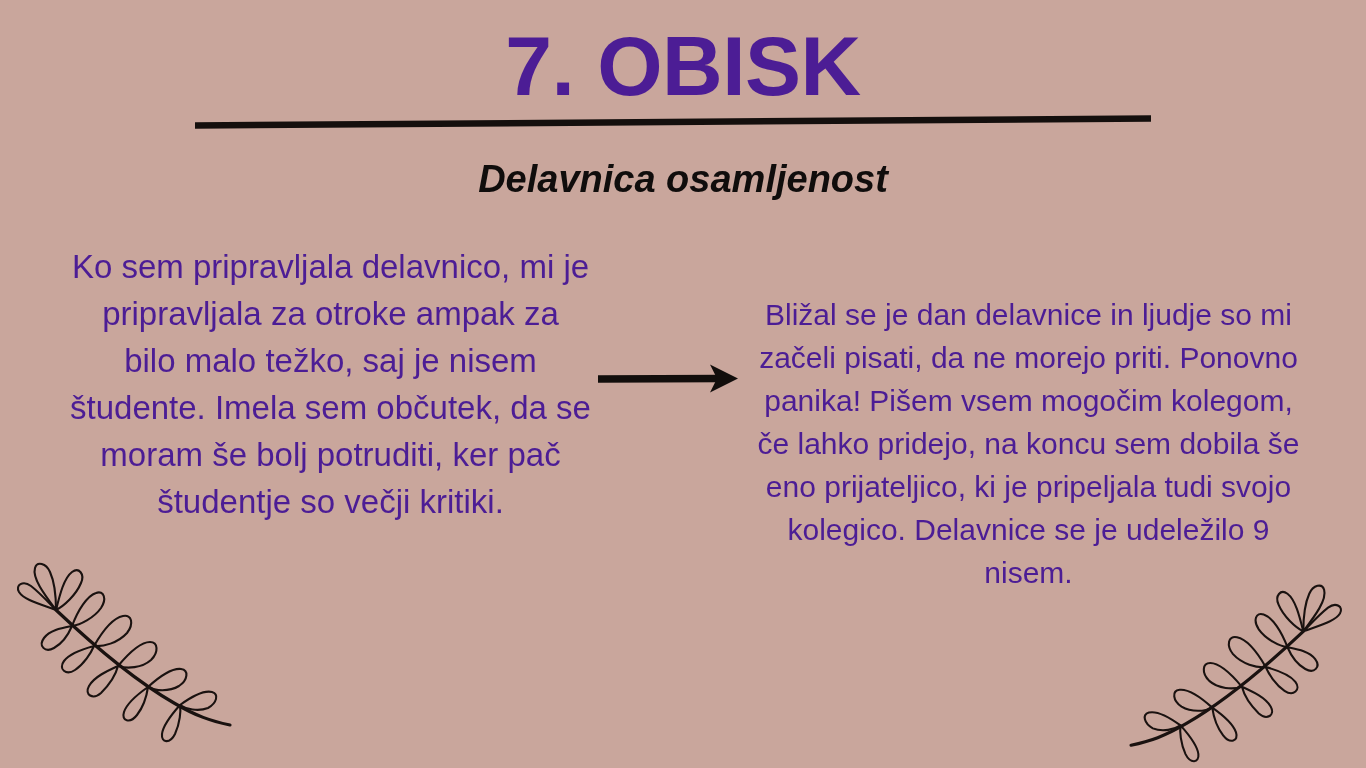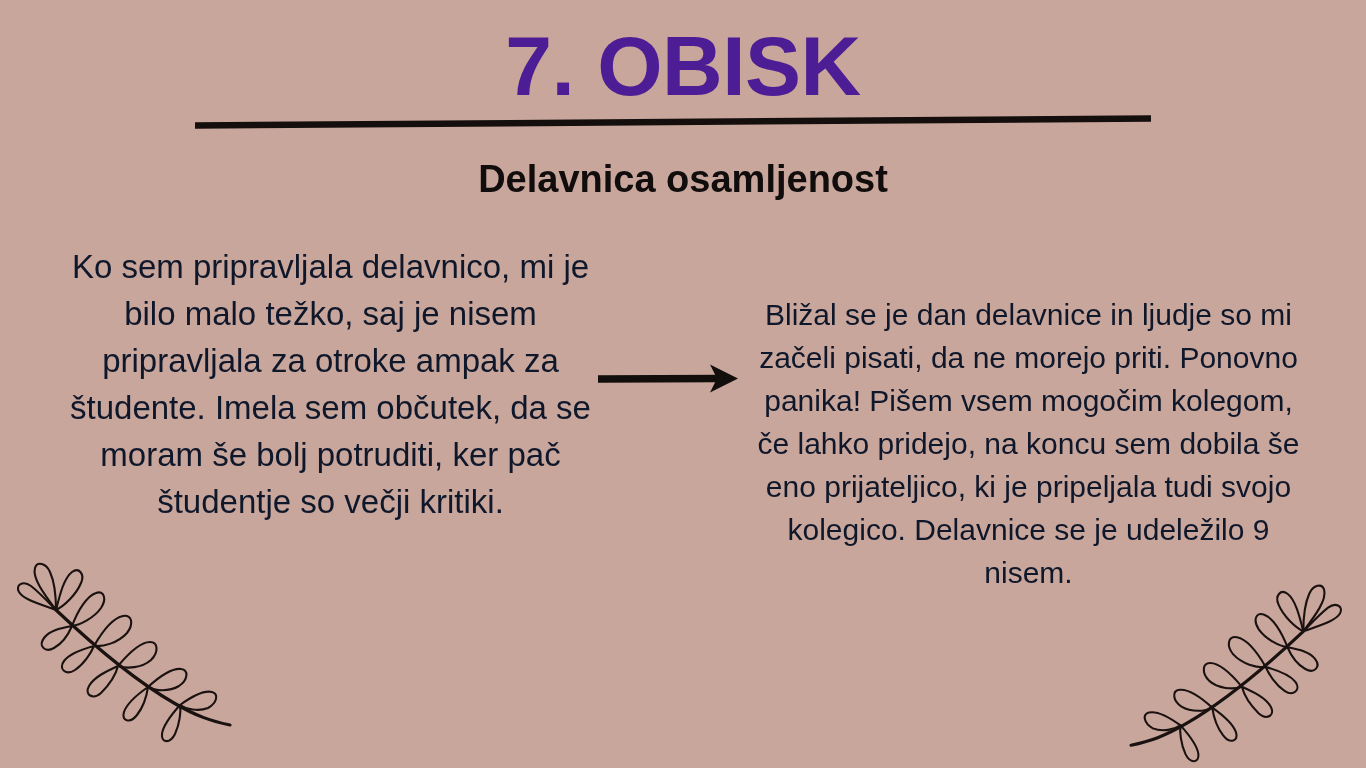--- a/index.html
+++ b/index.html
@@ -53,27 +53,28 @@
     position: absolute;
     left: 0;
     top: 157px;
     width: 1366px;
     text-align: center;
     font-size: 38px;
     font-weight: bold;
     line-height: 1.18;
     color: #100d0c;
     white-space: pre;
+    font-style: italic;
   }
 
   
   .col {
     position: absolute;
     text-align: center;
-    color: #0f172a;
+    color: #4c1d95;
     font-weight: normal;
   }
   .col-left {
     left: 48px;
     top: 243px;
     width: 565px;
     font-size: 33px;
     line-height: 47px;
   }
   .col-right {
@@ -123,22 +124,22 @@
   <div class="title">7. OBISK</div>
 
   <svg class="title-rule" viewBox="0 0 960 24" preserveAspectRatio="none" aria-hidden="true">
     <path d="M 2 17.5 L 958 10.5" stroke="#140f0d" stroke-width="6.5" fill="none" stroke-linecap="butt"></path>
   </svg>
 
   <div class="subtitle">Delavnica osamljenost</div>
 
   <div class="col col-left">
     <p>Ko sem pripravljala delavnico, mi je</p>
+    <p>pripravljala za otroke ampak za</p>
     <p>bilo malo težko, saj je nisem</p>
-    <p>pripravljala za otroke ampak za</p>
     <p>študente. Imela sem občutek, da se</p>
     <p>moram še bolj potruditi, ker pač</p>
     <p>študentje so večji kritiki.</p>
   </div>
 
   <svg class="arrow" viewBox="0 0 152 42" aria-hidden="true">
     <path d="M 6 21 L 128 20.4" stroke="#120e0c" stroke-width="7.5" fill="none" stroke-linecap="butt"></path>
     <path d="M 118 6.5 L 146 20.4 L 118 34.5 L 125 20.4 Z" fill="#120e0c"></path>
   </svg>
 

